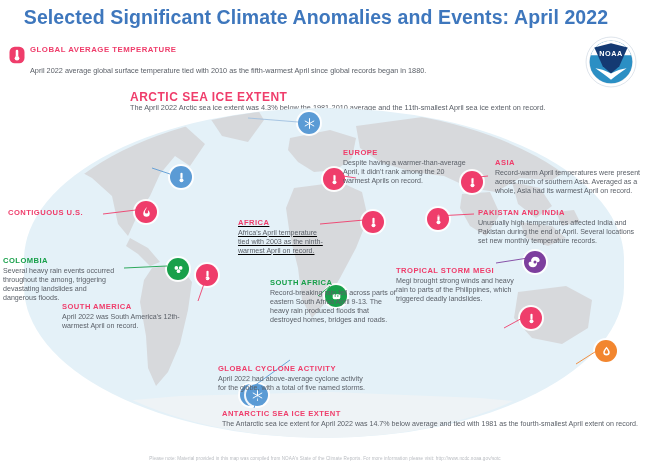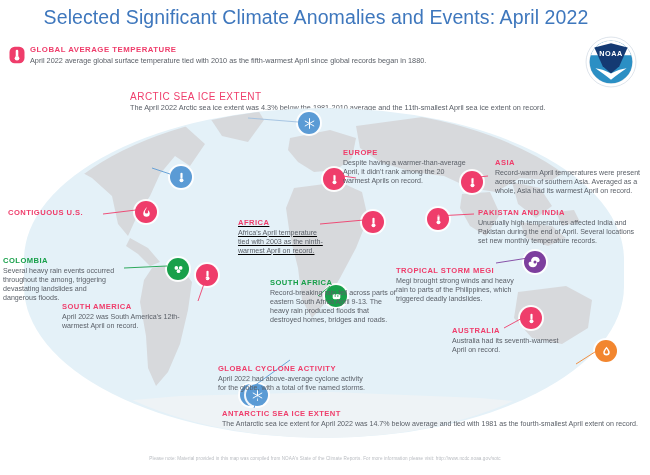--- a/index.html
+++ b/index.html
@@ -5,21 +5,21 @@
   html,body{margin:0;padding:0;}
   body{
     width:650px;height:475px;overflow:hidden;position:relative;
     background:#ffffff;
     font-family:"Liberation Sans", sans-serif;
     -webkit-font-smoothing:antialiased;
   }
   
   .title{
     position:absolute;left:0;top:6px;width:632px;text-align:center;
-    font-size:19.5px;font-weight:normal;color:#3e77bd;letter-spacing:.1px;
+    font-size:19.5px;font-weight:bold;color:#3e77bd;letter-spacing:.1px;
   }
   
   .noaa-logo{position:absolute;left:585px;top:36px;width:52px;height:52px;}
   
   .map{
     position:absolute;left:0;top:96px;width:650px;height:355px;overflow:hidden;
   }
   .ocean{
     position:absolute;left:24px;top:12px;width:600px;height:330px;
     background:#e4f1f8;border-radius:50%/46%;
@@ -29,21 +29,21 @@
   .blk .hd{
     font-size:7.6px;font-weight:bold;letter-spacing:.45px;line-height:10px;
     color:#ef3d6b;text-transform:uppercase;white-space:nowrap;
   }
   .blk .bd{
     font-size:7.1px;line-height:9.2px;color:#5b6068;margin-top:.5px;
   }
   .blk.green .hd{color:#18a04a;}
   
   .topblk{position:absolute;}
-  .topblk .hd{font-size:10px;font-weight:normal;letter-spacing:.5px;color:#ef3d6b;line-height:10px;}
+  .topblk .hd{font-size:12px;font-weight:bold;letter-spacing:.5px;color:#ef3d6b;line-height:10px;}
   .topblk .bd{font-size:7.3px;line-height:9.5px;color:#5b6068;margin-top:1px;}
   
   .pin{
     position:absolute;width:22px;height:22px;border-radius:50%;
     display:flex;align-items:center;justify-content:center;
     box-shadow:0 0 0 2px rgba(255,255,255,.9);
   }
   .pin.temp{background:#ef3d6b;}
   .pin.tempblue{background:#5b9bd5;}
   .pin.fire{background:#ef3d6b;}
@@ -55,21 +55,21 @@
   
   .footer{
     position:absolute;left:0;top:455px;width:650px;text-align:center;
     font-size:4.6px;color:#b9bcc1;line-height:7px;letter-spacing:.1px;
   }
   
   .gat{position:absolute;left:8px;top:45px;}
   .gat .ic{position:absolute;left:0;top:1px;}
   .gat .tx{margin-left:22px;}
   .gat .hd{font-size:7.8px;font-weight:bold;letter-spacing:.5px;color:#ef3d6b;line-height:10px;}
-  .gat .bd{font-size:7.3px;line-height:9.5px;color:#5b6068;margin-top:1px;}
+  .gat .bd{font-size:7.3px;line-height:9.5px;color:#5b6068;margin-top:11px;}
 </style>
 </head>
 <body>
 
 <div class="title">Selected Significant Climate Anomalies and Events: April 2022</div>
 
 <div class="noaa-logo">
   <svg width="52" height="52" viewBox="0 0 100 100">
     <circle cx="50" cy="50" r="48" fill="#ffffff" stroke="#c9d3de" stroke-width="1.2"></circle>
     <circle cx="50" cy="50" r="41" fill="#ffffff" stroke="#aab8c6" stroke-width="0.8"></circle>
@@ -313,24 +313,20 @@
   <div class="blk" style="left:396px;top:170px;width:122px;">
     <div class="hd">TROPICAL STORM MEGI</div>
     <div class="bd">Megi brought strong winds and heavy rain to parts of the Philippines, which triggered deadly landslides.</div>
   </div>
 
   <div class="blk" style="left:218px;top:238px;width:148px;margin-top:30px;">
     <div class="hd">GLOBAL CYCLONE ACTIVITY</div>
     <div class="bd">April 2022 had above-average cyclone activity for the globe, with a total of five named storms.</div>
   </div>
 
-  <div class="blk" style="left:452px;top:230px;width:110px;">
-    <div class="hd">AUSTRALIA</div>
-    <div class="bd">Australia had its seventh-warmest April on record.</div>
-  </div>
 
 
   <div class="blk" style="left:222px;top:313px;width:420px;">
     <div class="hd">ANTARCTIC SEA ICE EXTENT</div>
     <div class="bd">The Antarctic sea ice extent for April 2022 was 14.7% below average and tied with 1981 as the fourth-smallest April extent on record.</div>
   </div>
 
 </div>
 
 <div class="footer">Please note: Material provided in this map was compiled from NOAA's State of the Climate Reports. For more information please visit: http://www.ncdc.noaa.gov/sotc</div>

